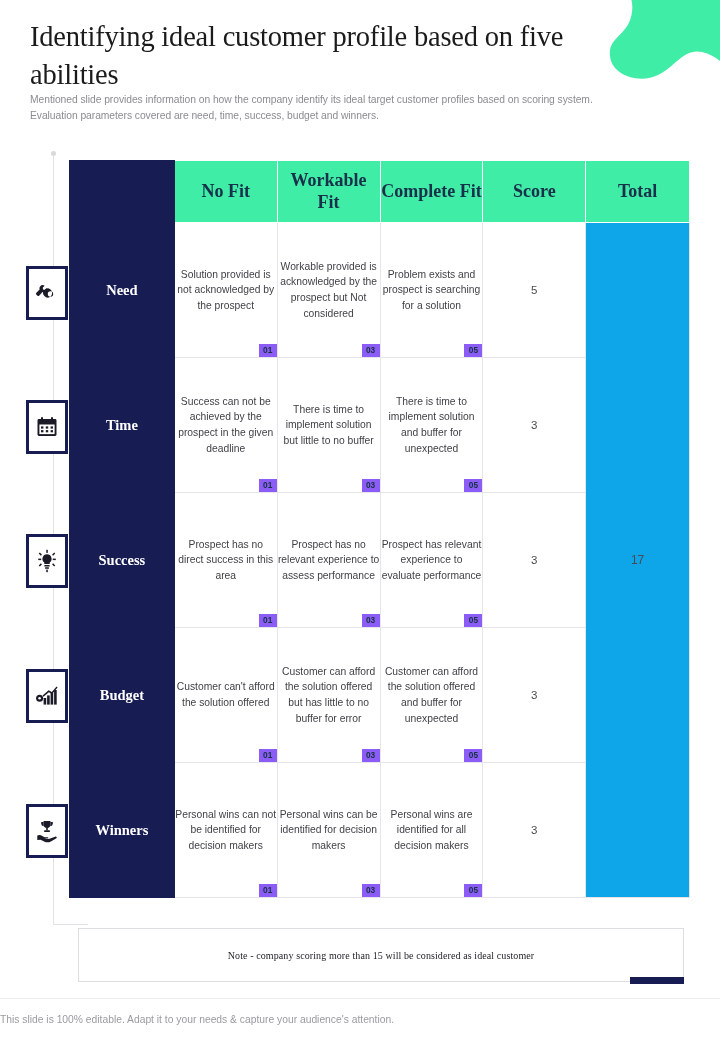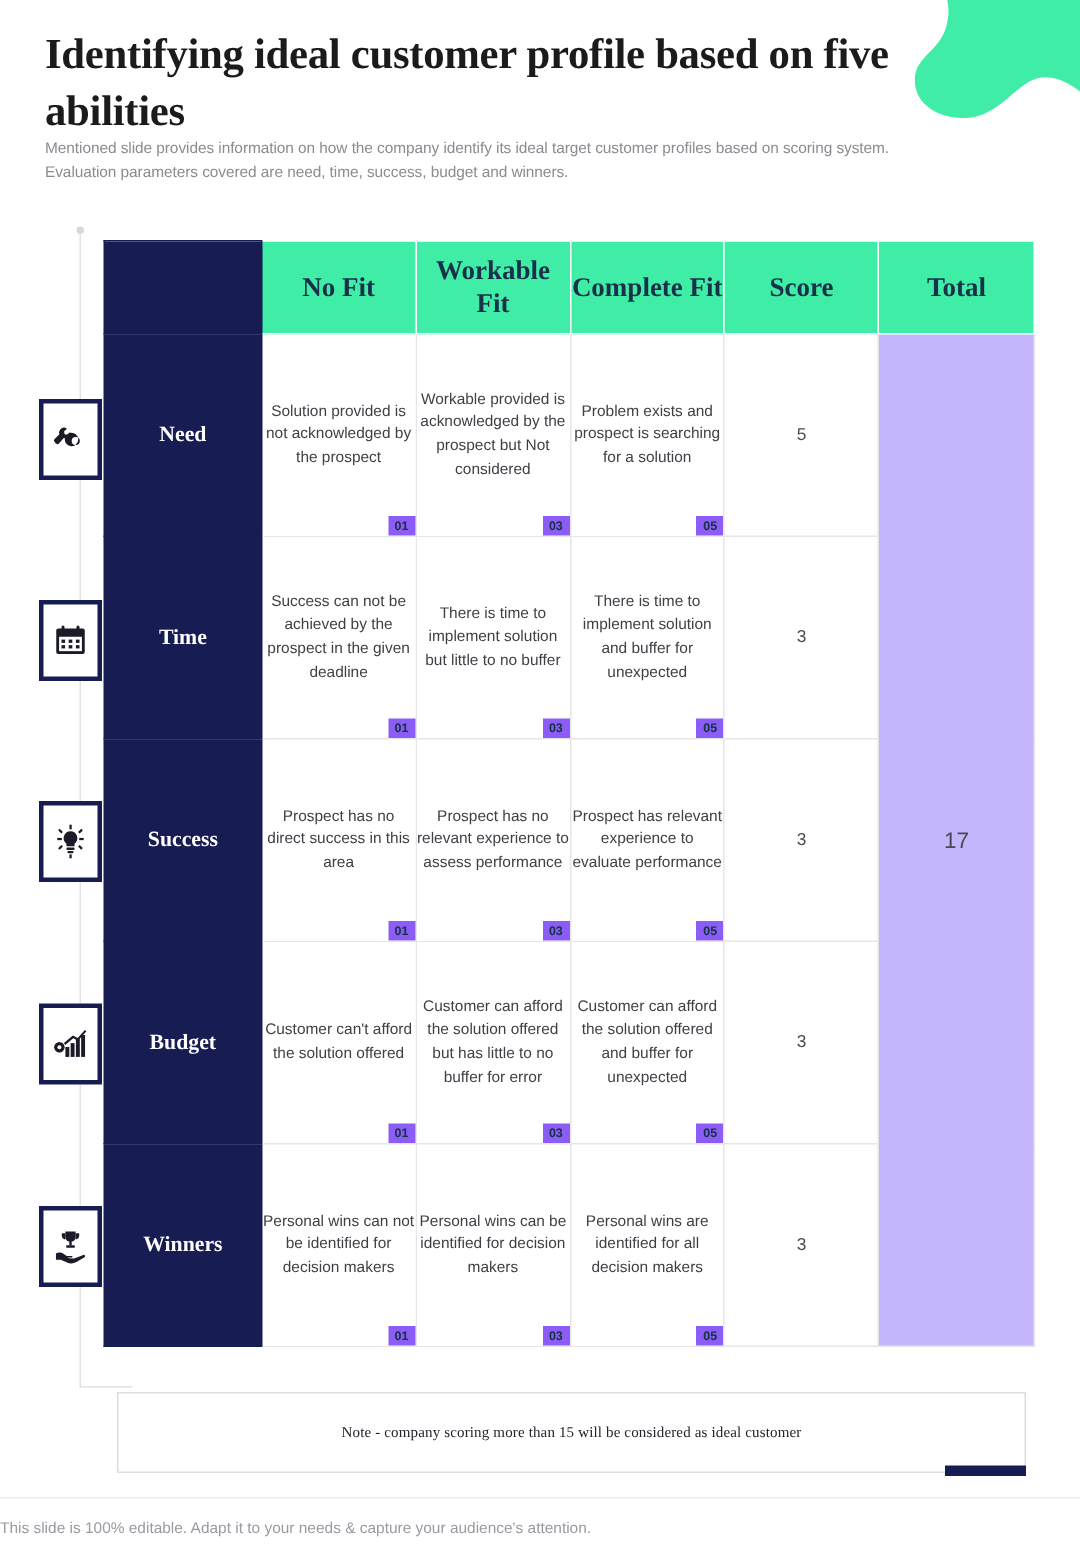--- a/index.html
+++ b/index.html
@@ -13,21 +13,21 @@
 
   
   .blob { position: absolute; top: -40px; right: -10px; width: 150px; height: 140px; overflow: hidden; }
   .blob svg { display: block; }
 
   
   .title {
     position: absolute; left: 30px; top: 18px; width: 580px;
     font-family: "Liberation Serif", serif;
     font-size: 28.5px; line-height: 1.32;
-    font-weight: 700; color: #1b1b1b; letter-spacing: -0.2px;
+    font-weight: 400; color: #1b1b1b; letter-spacing: -0.2px;
   }
   .subtitle {
     position: absolute; left: 30px; top: 92px; width: 582px;
     font-size: 10.3px; line-height: 1.55; color: #8b8b92;
     letter-spacing: -0.05px;
   }
 
   
   .guide-dot { position: absolute; left: 51px; top: 151px; width: 5px; height: 5px;
                background: #d8d8dd; border-radius: 50%; }
@@ -67,21 +67,21 @@
   .badge {
     position: absolute; right: 0px; bottom: 0px;
     background: #8b5cf6; color: #14323f;
     font-size: 8.3px; font-weight: 700;
     padding: 2px 4px 2px 4px; line-height: 1.1;
     min-width: 18px; text-align: center;
   }
   .score-cell {
     text-align: center; color: #4a4a52; font-size: 11.5px; background: #fff;
   }
-  .total-cell { text-align: center; color: #4a4a52; font-size: 15px; background: #c4b5fd; }
+  .total-cell { text-align: center; color: #4a4a52; font-size: 12px; background: #0ea5e9; }
 
   
   .icon-chip {
     position: absolute; left: 26px; width: 42px; height: 54px;
     background: #ffffff; border: 3px solid #171c52;
   }
   .icon-chip .glyph {
     position: absolute; inset: 0; display: flex; align-items: center; justify-content: center;
   }
   .icon-tail { position: absolute; left: 63px; width: 10px; height: 54px; background: #171c52; z-index: -1; }

